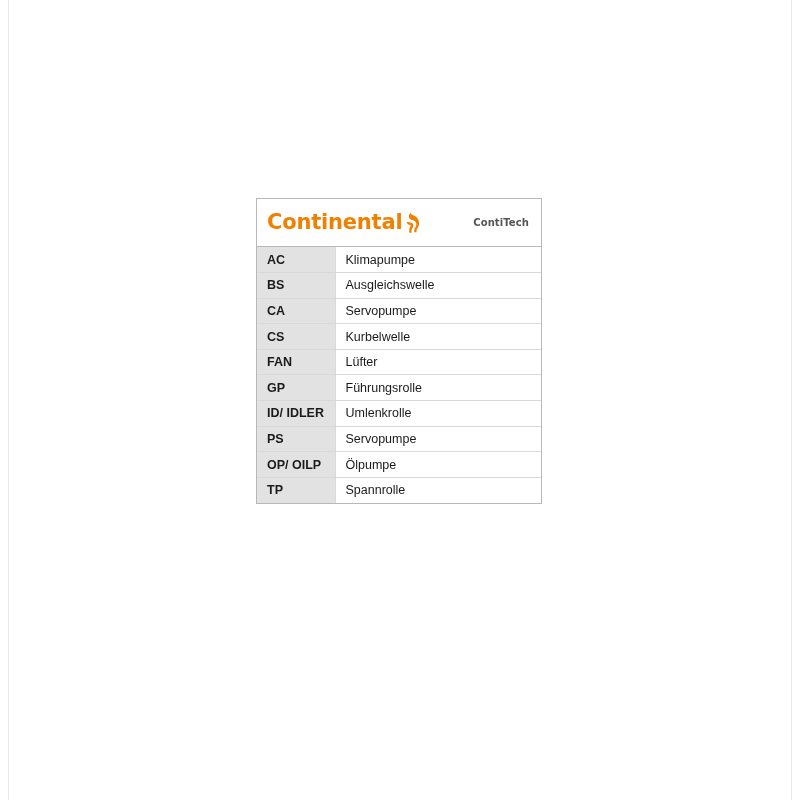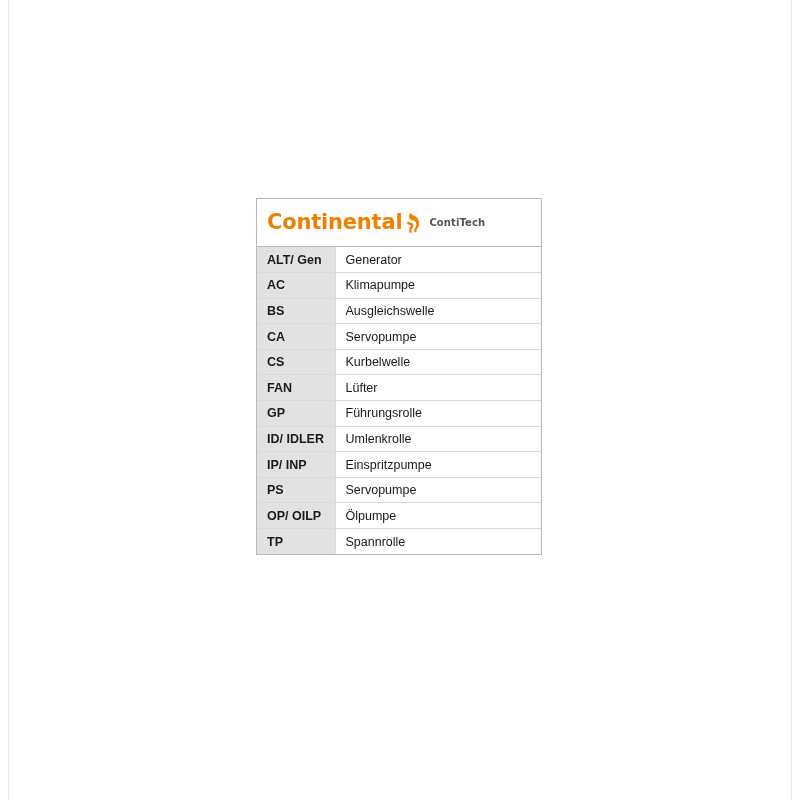--- a/index.html
+++ b/index.html
@@ -33,20 +33,21 @@
     width: 286px;
     background: #ffffff;
     border: 1px solid #b8b8b8;
     box-sizing: border-box;
   }
 
   .brand-bar {
     height: 48px;
     display: flex;
     align-items: center;
+    justify-content: space-between;
     padding: 0 12px 0 10px;
     border-bottom: 1px solid #b8b8b8;
     box-sizing: border-box;
     background: #ffffff;
   }
 
   .brand-left {
     display: flex;
     align-items: center;
     gap: 2px;
@@ -127,24 +128,20 @@
         <path fill="#f08000" d="M5.2 0.6c0.6 1.1 1.3 1.9 2.4 2.4 1.6 0.7 3.1 1.4 4.2 2.6 1.2 1.3 1.9 2.9 2.2 4.6 0.2 1.2 0.1 2.3-0.2 3.4-0.3 1-0.8 1.9-1.4 2.7-0.5 0.7-0.8 1.4-0.9 2.2-0.1 0.6 0 1.2 0.2 1.8l-2.3 0c-0.2-0.7-0.3-1.4-0.2-2.1 0.1-1 0.5-1.9 1.1-2.7 0.4-0.6 0.7-1.2 0.9-1.9 0.2-0.8 0.2-1.6 0-2.3-0.3-1.1-1-2-2-2.6-0.7-0.4-1.4-0.6-2.2-0.7-0.6-0.1-1.2-0.3-1.7-0.7-0.7-0.5-1.1-1.2-1.3-2-0.2-0.7-0.1-1.4 0.1-2.1 0.2-0.6 0.5-1.1 0.9-1.6 0.1-0.3 0.2-0.6 0.2-1z"></path>
         <path fill="#f08000" d="M3.3 9.8c0.8 0.5 1.6 0.8 2.5 0.9 0.8 0.1 1.5 0.4 2 1 0.5 0.6 0.7 1.3 0.6 2.1-0.1 0.7-0.4 1.3-0.8 1.9-0.7 1-1.1 2.1-1.1 3.3 0 0.6 0.1 1.2 0.3 1.7l-2.3 0c-0.3-0.9-0.4-1.8-0.3-2.7 0.1-1.2 0.5-2.3 1.2-3.3 0.2-0.3 0.3-0.6 0.3-0.9 0-0.4-0.3-0.7-0.7-0.8-0.7-0.1-1.4-0.4-2-0.8-0.7-0.5-1.2-1.2-1.4-2 0.5 0.1 1 0 1.7-0.4z"></path>
       </svg>
     </div>
     <div class="brand-right">ContiTech</div>
   </div>
 
   <table class="legend">
     <tbody>
       <tr>
-        <td class="abbr">ALT/ Gen</td>
-        <td class="term">Generator</td>
-      </tr>
-      <tr>
         <td class="abbr">AC</td>
         <td class="term">Klimapumpe</td>
       </tr>
       <tr>
         <td class="abbr">BS</td>
         <td class="term">Ausgleichswelle</td>
       </tr>
       <tr>
         <td class="abbr">CA</td>
         <td class="term">Servopumpe</td>
@@ -159,24 +156,20 @@
       </tr>
       <tr>
         <td class="abbr">GP</td>
         <td class="term">Führungsrolle</td>
       </tr>
       <tr>
         <td class="abbr">ID/ IDLER</td>
         <td class="term">Umlenkrolle</td>
       </tr>
       <tr>
-        <td class="abbr">IP/ INP</td>
-        <td class="term">Einspritzpumpe</td>
-      </tr>
-      <tr>
         <td class="abbr">PS</td>
         <td class="term">Servopumpe</td>
       </tr>
       <tr>
         <td class="abbr">OP/ OILP</td>
         <td class="term">Ölpumpe</td>
       </tr>
       <tr>
         <td class="abbr">TP</td>
         <td class="term">Spannrolle</td>

